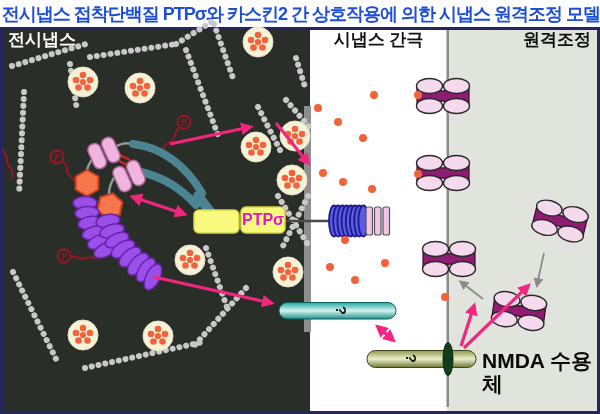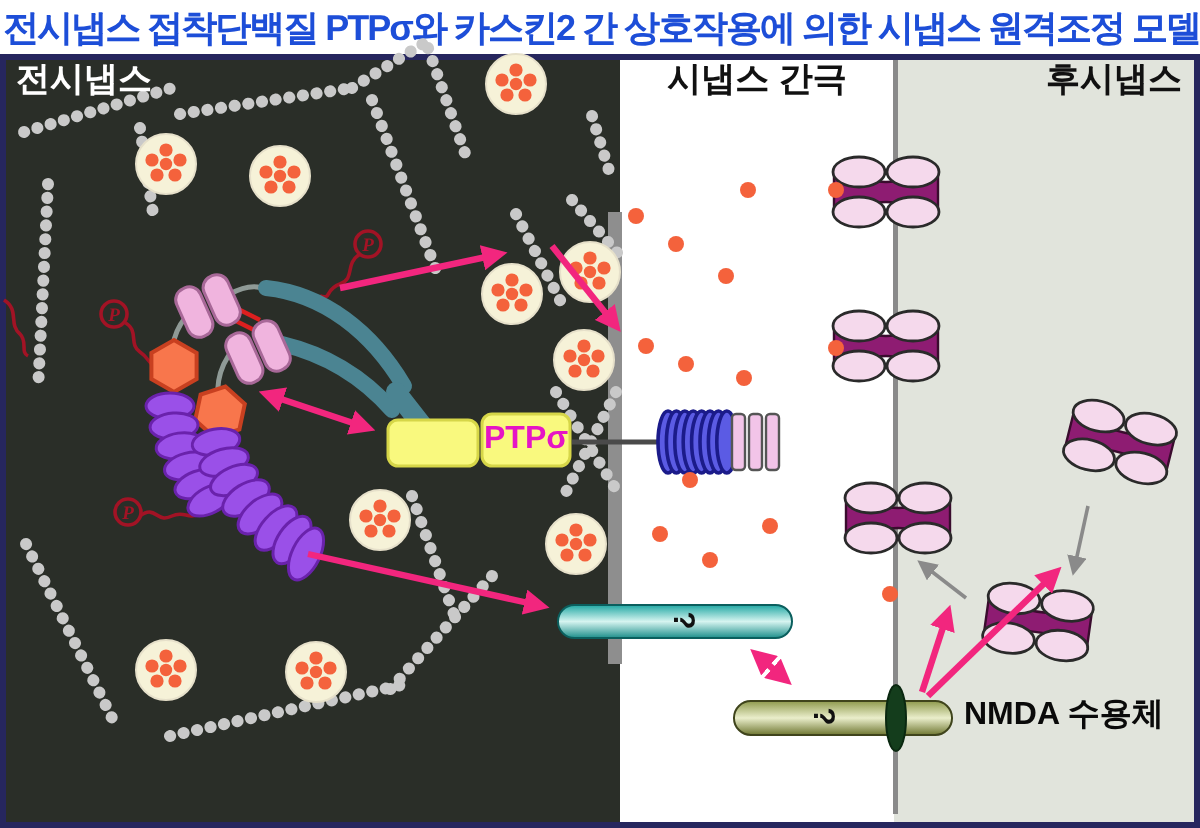--- a/index.html
+++ b/index.html
@@ -11,21 +11,21 @@
     border:3px solid #26265e;background:#ffffff;}
   .panel-pre{position:absolute;left:0;top:0;width:307px;height:100%;background:#2a2e28;}
   .panel-post{position:absolute;left:444px;top:0;width:150px;height:100%;background:#e1e4dc;}
   svg.overlay{position:absolute;left:0;top:0;z-index:5;}
   .lbl{position:absolute;z-index:10;font-weight:bold;line-height:1.1;}
   .lbl-pre{left:8px;top:31px;font-size:17px;color:#ffffff;}
   .lbl-cleft{left:310px;top:31px;width:137px;text-align:center;font-size:17px;color:#111;}
   .lbl-post{left:450px;top:31px;width:141px;text-align:right;font-size:17px;color:#111;}
   .lbl-ptps{left:242px;top:211px;width:20px;text-align:center;font-size:16px;color:#e515c5;}
   .lbl-caskin2{left:86px;top:284px;font-size:18px;color:#c93cf0;}
-  .lbl-nmda{left:482px;top:349px;font-size:16px;color:#0a0a0a;}
+  .lbl-nmda{left:482px;top:349px;font-size:21px;color:#0a0a0a;}
   .q{font-size:15px;color:#111;transform:rotate(90deg);}
   .q-teal{left:336px;top:302px;}
   .q-olive{left:406px;top:350px;}
 </style>
 </head>
 <body>
 
 <div class="stage">
 
   <div class="fig-title">전시냅스 접착단백질 PTPσ와 카스킨2 간 상호작용에 의한 시냅스 원격조정 모델</div>
@@ -232,19 +232,19 @@
     </g>
 
     <g stroke="#8a8a8a" stroke-width="1.8" fill="none">
       <path d="M483,299 L461,282" marker-end="url(#mgray)"></path>
       <path d="M544,253 L537,285" marker-end="url(#mgray)"></path>
     </g>
   </svg>
 
   <div class="lbl lbl-pre">전시냅스</div>
   <div class="lbl lbl-cleft">시냅스 간극</div>
-  <div class="lbl lbl-post">후시냅스</div>
+  <div class="lbl lbl-post">원격조정</div>
   <div class="lbl lbl-ptps">PTPσ</div>
   <div class="lbl lbl-nmda">NMDA 수용체</div>
   <div class="lbl q q-teal">?</div>
   <div class="lbl q q-olive">?</div>
 
 </div>
 
 </body></html>

